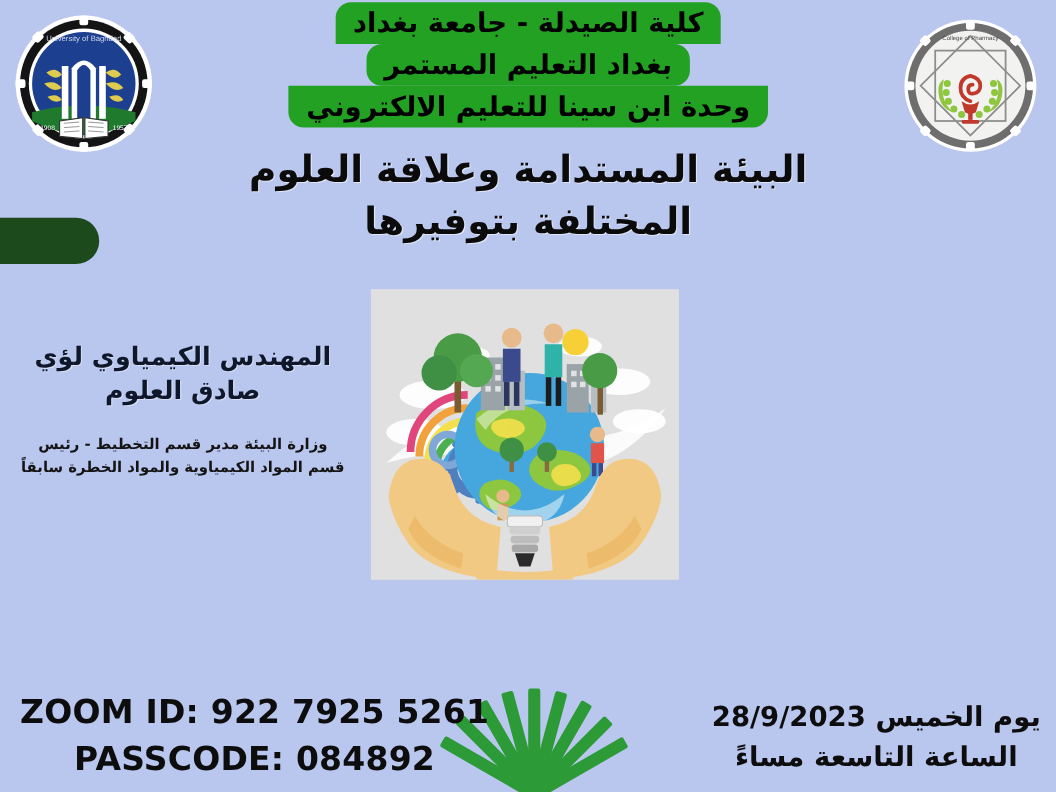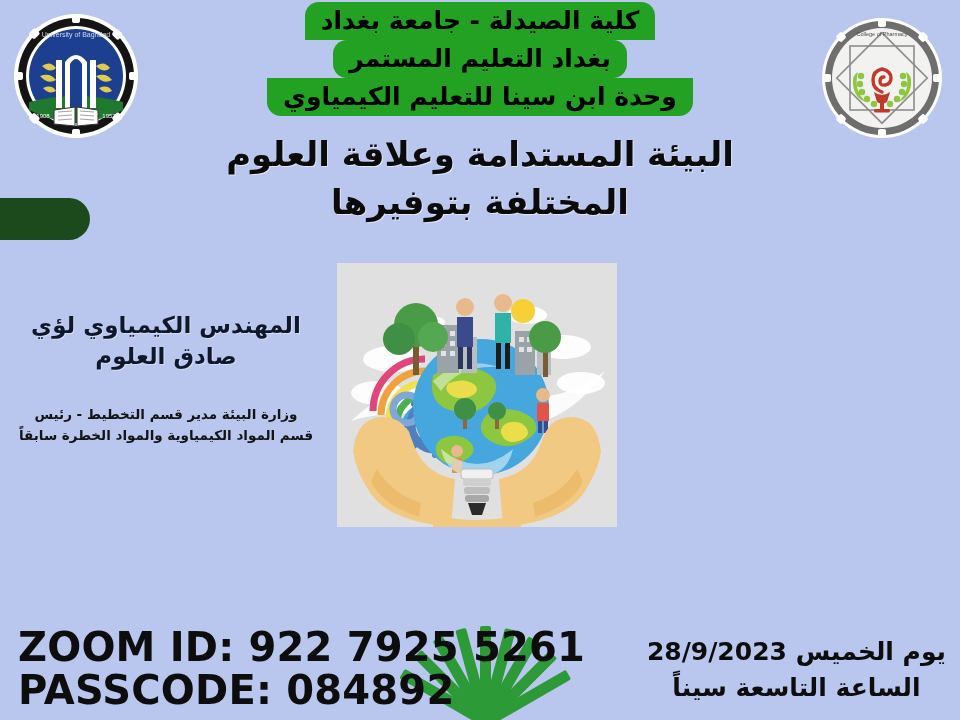--- a/index.html
+++ b/index.html
@@ -120,43 +120,43 @@
     text-shadow: 1px 1px 0 rgba(255,255,255,0.4);
   }
   .speaker-left .speaker-name { font-size: 23px; line-height: 31px; }
   .speaker-affil {
     margin-top: 14px;
     font-size: 14px;
     font-weight: bold;
     color: #141414;
     line-height: 21px;
   }
-  .speaker-left .speaker-affil { margin-top: 32px; font-size: 13.5px; }
+  .speaker-left .speaker-affil { margin-top: 22px; font-size: 13.5px; }
 
   
   .fan {
     position: absolute;
     left: 370px;
     top: 612px;
     width: 230px;
     height: 110px;
   }
 
   
   .zoom-info {
     position: absolute;
     left: 18px;
     top: 626px;
-    font-size: 40px;
+    font-size: 30px;
     font-weight: bold;
     color: #0d0d0d;
     line-height: 43px;
     letter-spacing: 0.2px;
     direction: ltr;
-    text-align: left;
+    text-align: center;
   }
   .datetime-info {
     position: absolute;
     right: 14px;
     top: 634px;
     font-size: 25px;
     font-weight: bold;
     color: #0d0d0d;
     line-height: 36px;
     text-align: center;
@@ -264,21 +264,21 @@
         <rect x="56" y="95" width="16" height="3.5" rx="1.5"></rect>
         <path d="M64 78 q-9 -3 -9 -12 q0 -9 9 -11 q9 2 9 9 q0 6 -6 7 q-5 1 -5 -4 q0 -4 4 -4" fill="none" stroke="#c0392b" stroke-width="3.4" stroke-linecap="round"></path>
       </g>
       <text x="64" y="22" font-size="5.5" fill="#4a4a4a" text-anchor="middle" font-family="Liberation Sans, sans-serif">College of Pharmacy</text>
     </svg>
   </div>
 
   <div class="banner">
     <div class="banner-line l1">كلية الصيدلة - جامعة بغداد</div>
     <div class="banner-line l2">بغداد التعليم المستمر</div>
-    <div class="banner-line l3">وحدة ابن سينا للتعليم الكيمياوي</div>
+    <div class="banner-line l3">وحدة ابن سينا للتعليم الالكتروني</div>
   </div>
 
   <div class="title">
     <div>البيئة المستدامة وعلاقة العلوم</div>
     <div>المختلفة بتوفيرها</div>
   </div>
 
   <div class="illustration">
     <svg viewBox="0 0 280 264" width="280" height="264">
       <rect width="280" height="264" fill="#e0e0e0"></rect>
@@ -439,16 +439,16 @@
     </svg>
   </div>
 
   <div class="zoom-info">
     <div>ZOOM ID: 922 7925 5261</div>
     <div>PASSCODE:  084892</div>
   </div>
 
   <div class="datetime-info">
     <div>يوم الخميس 28/9/2023</div>
-    <div>الساعة التاسعة سيناً</div>
+    <div>الساعة التاسعة مساءً</div>
   </div>
 
 </div>
 
 </body></html>

